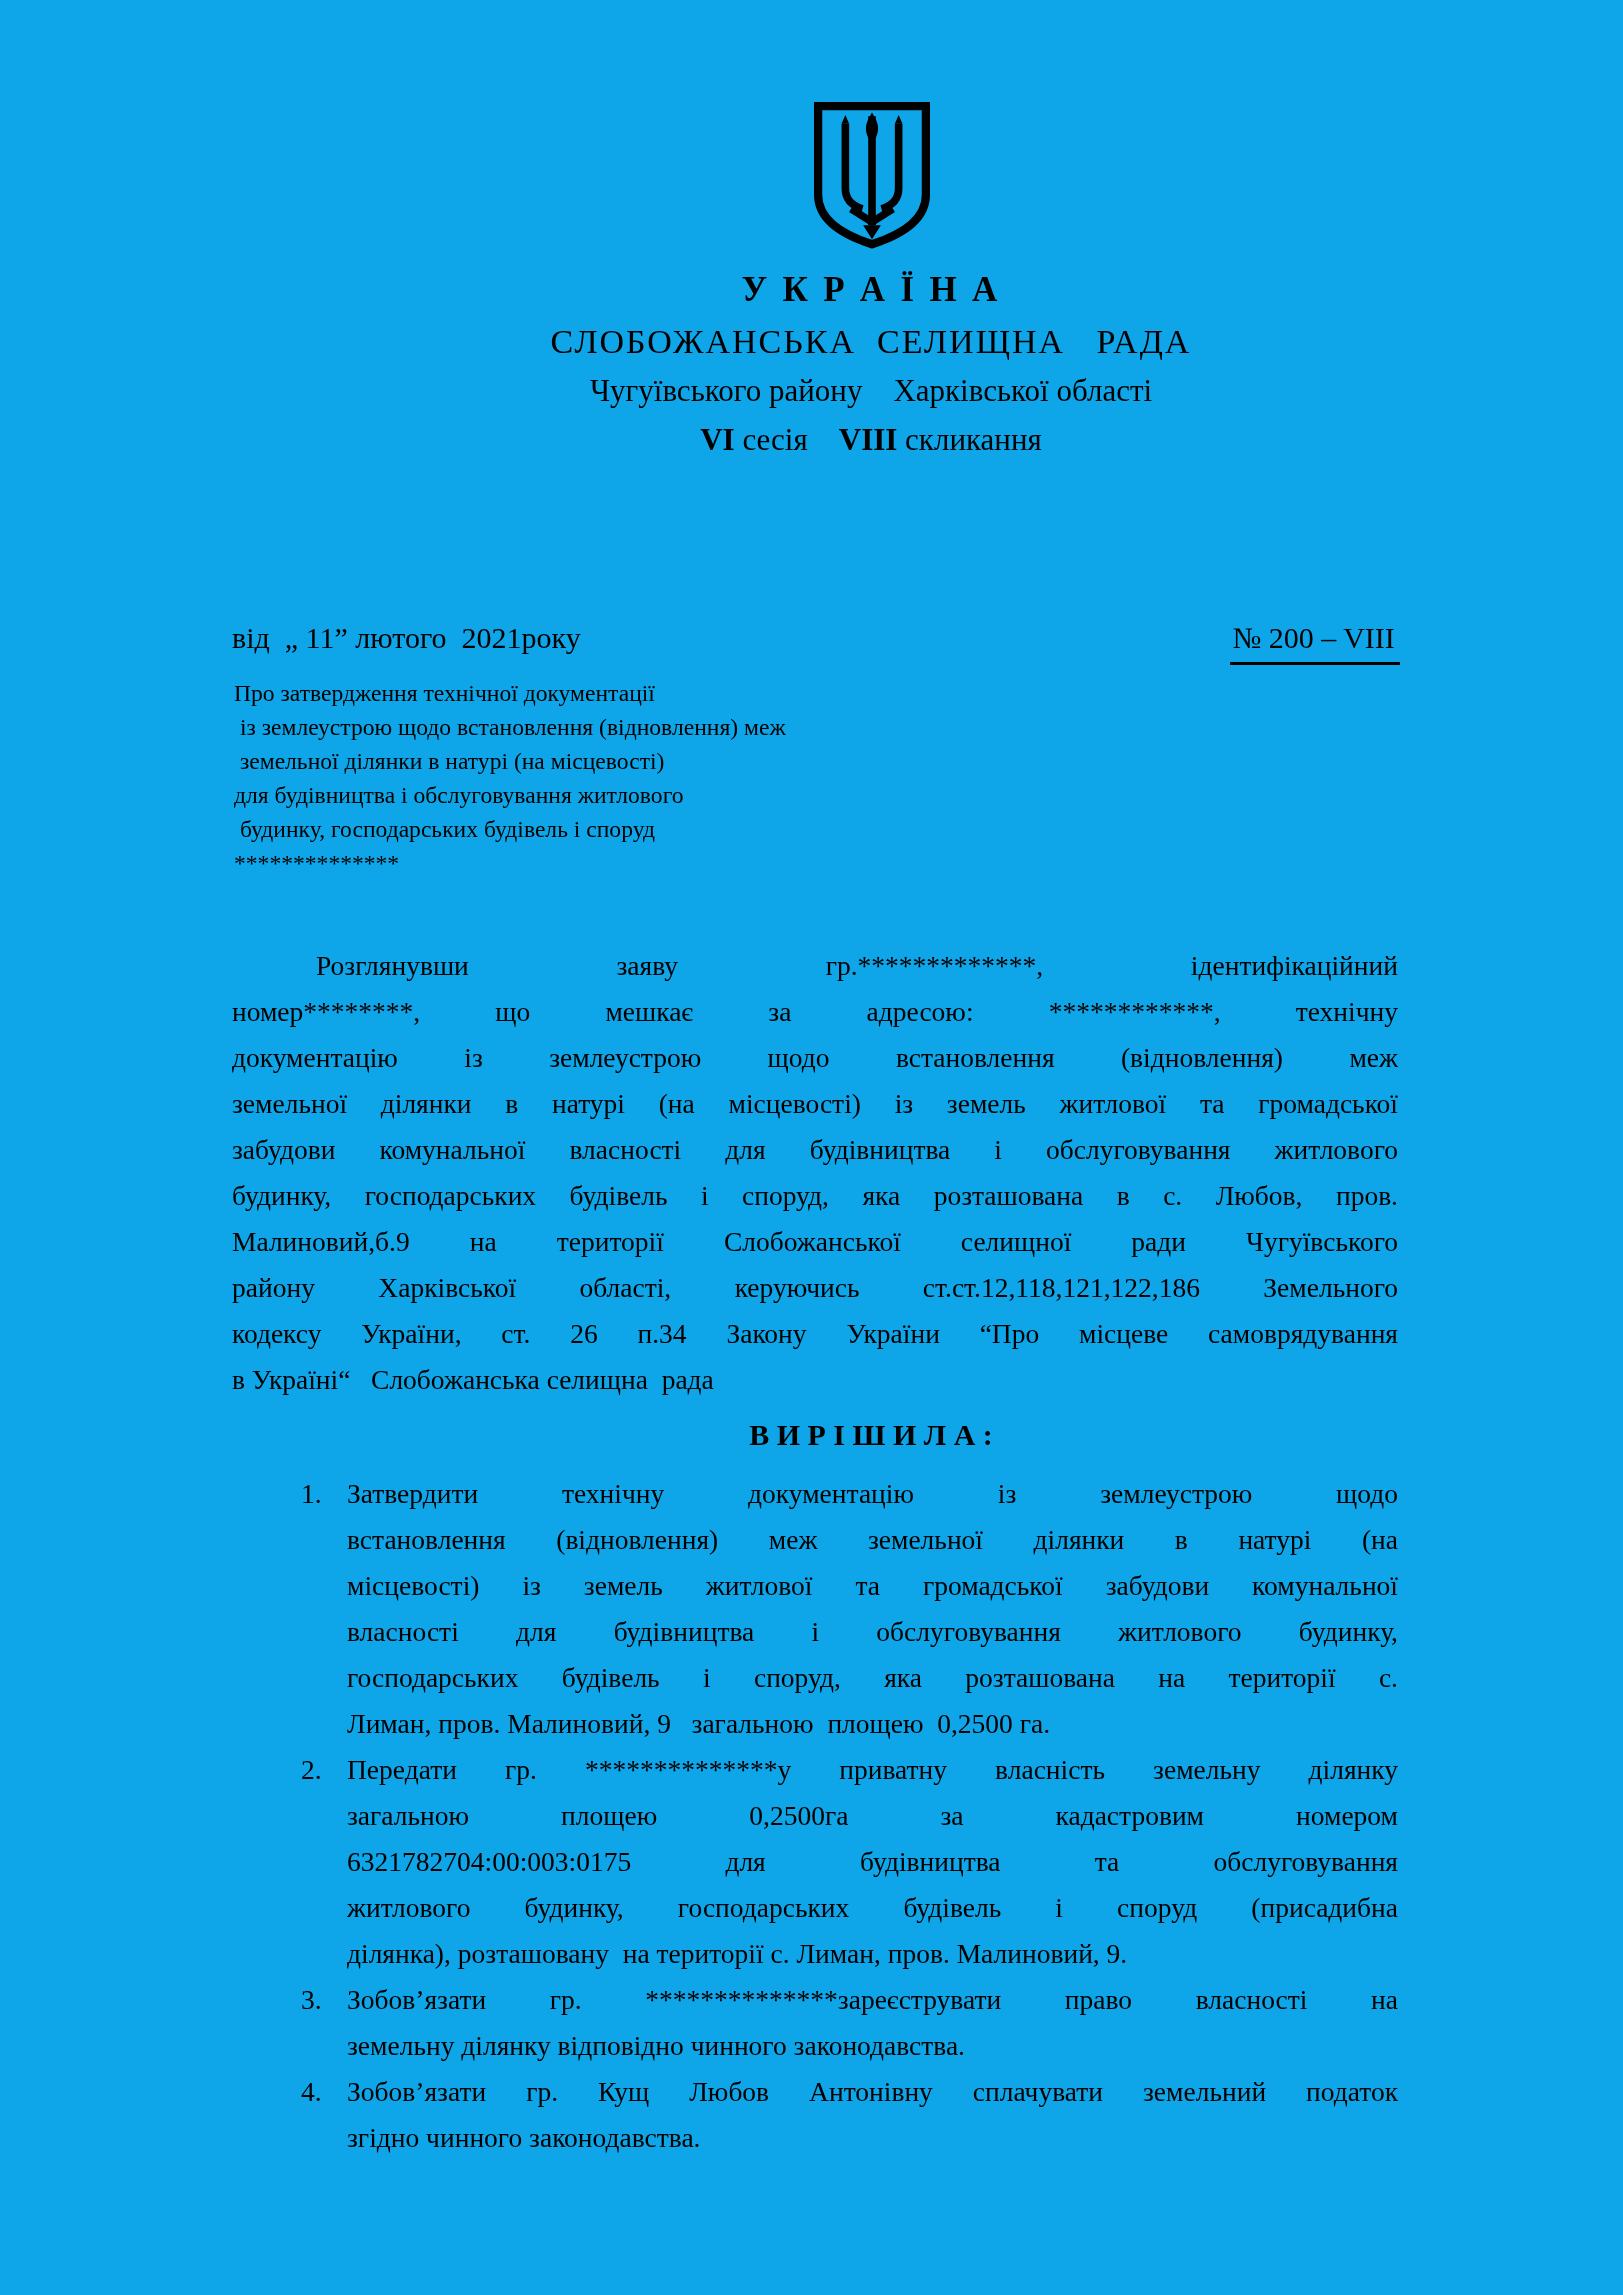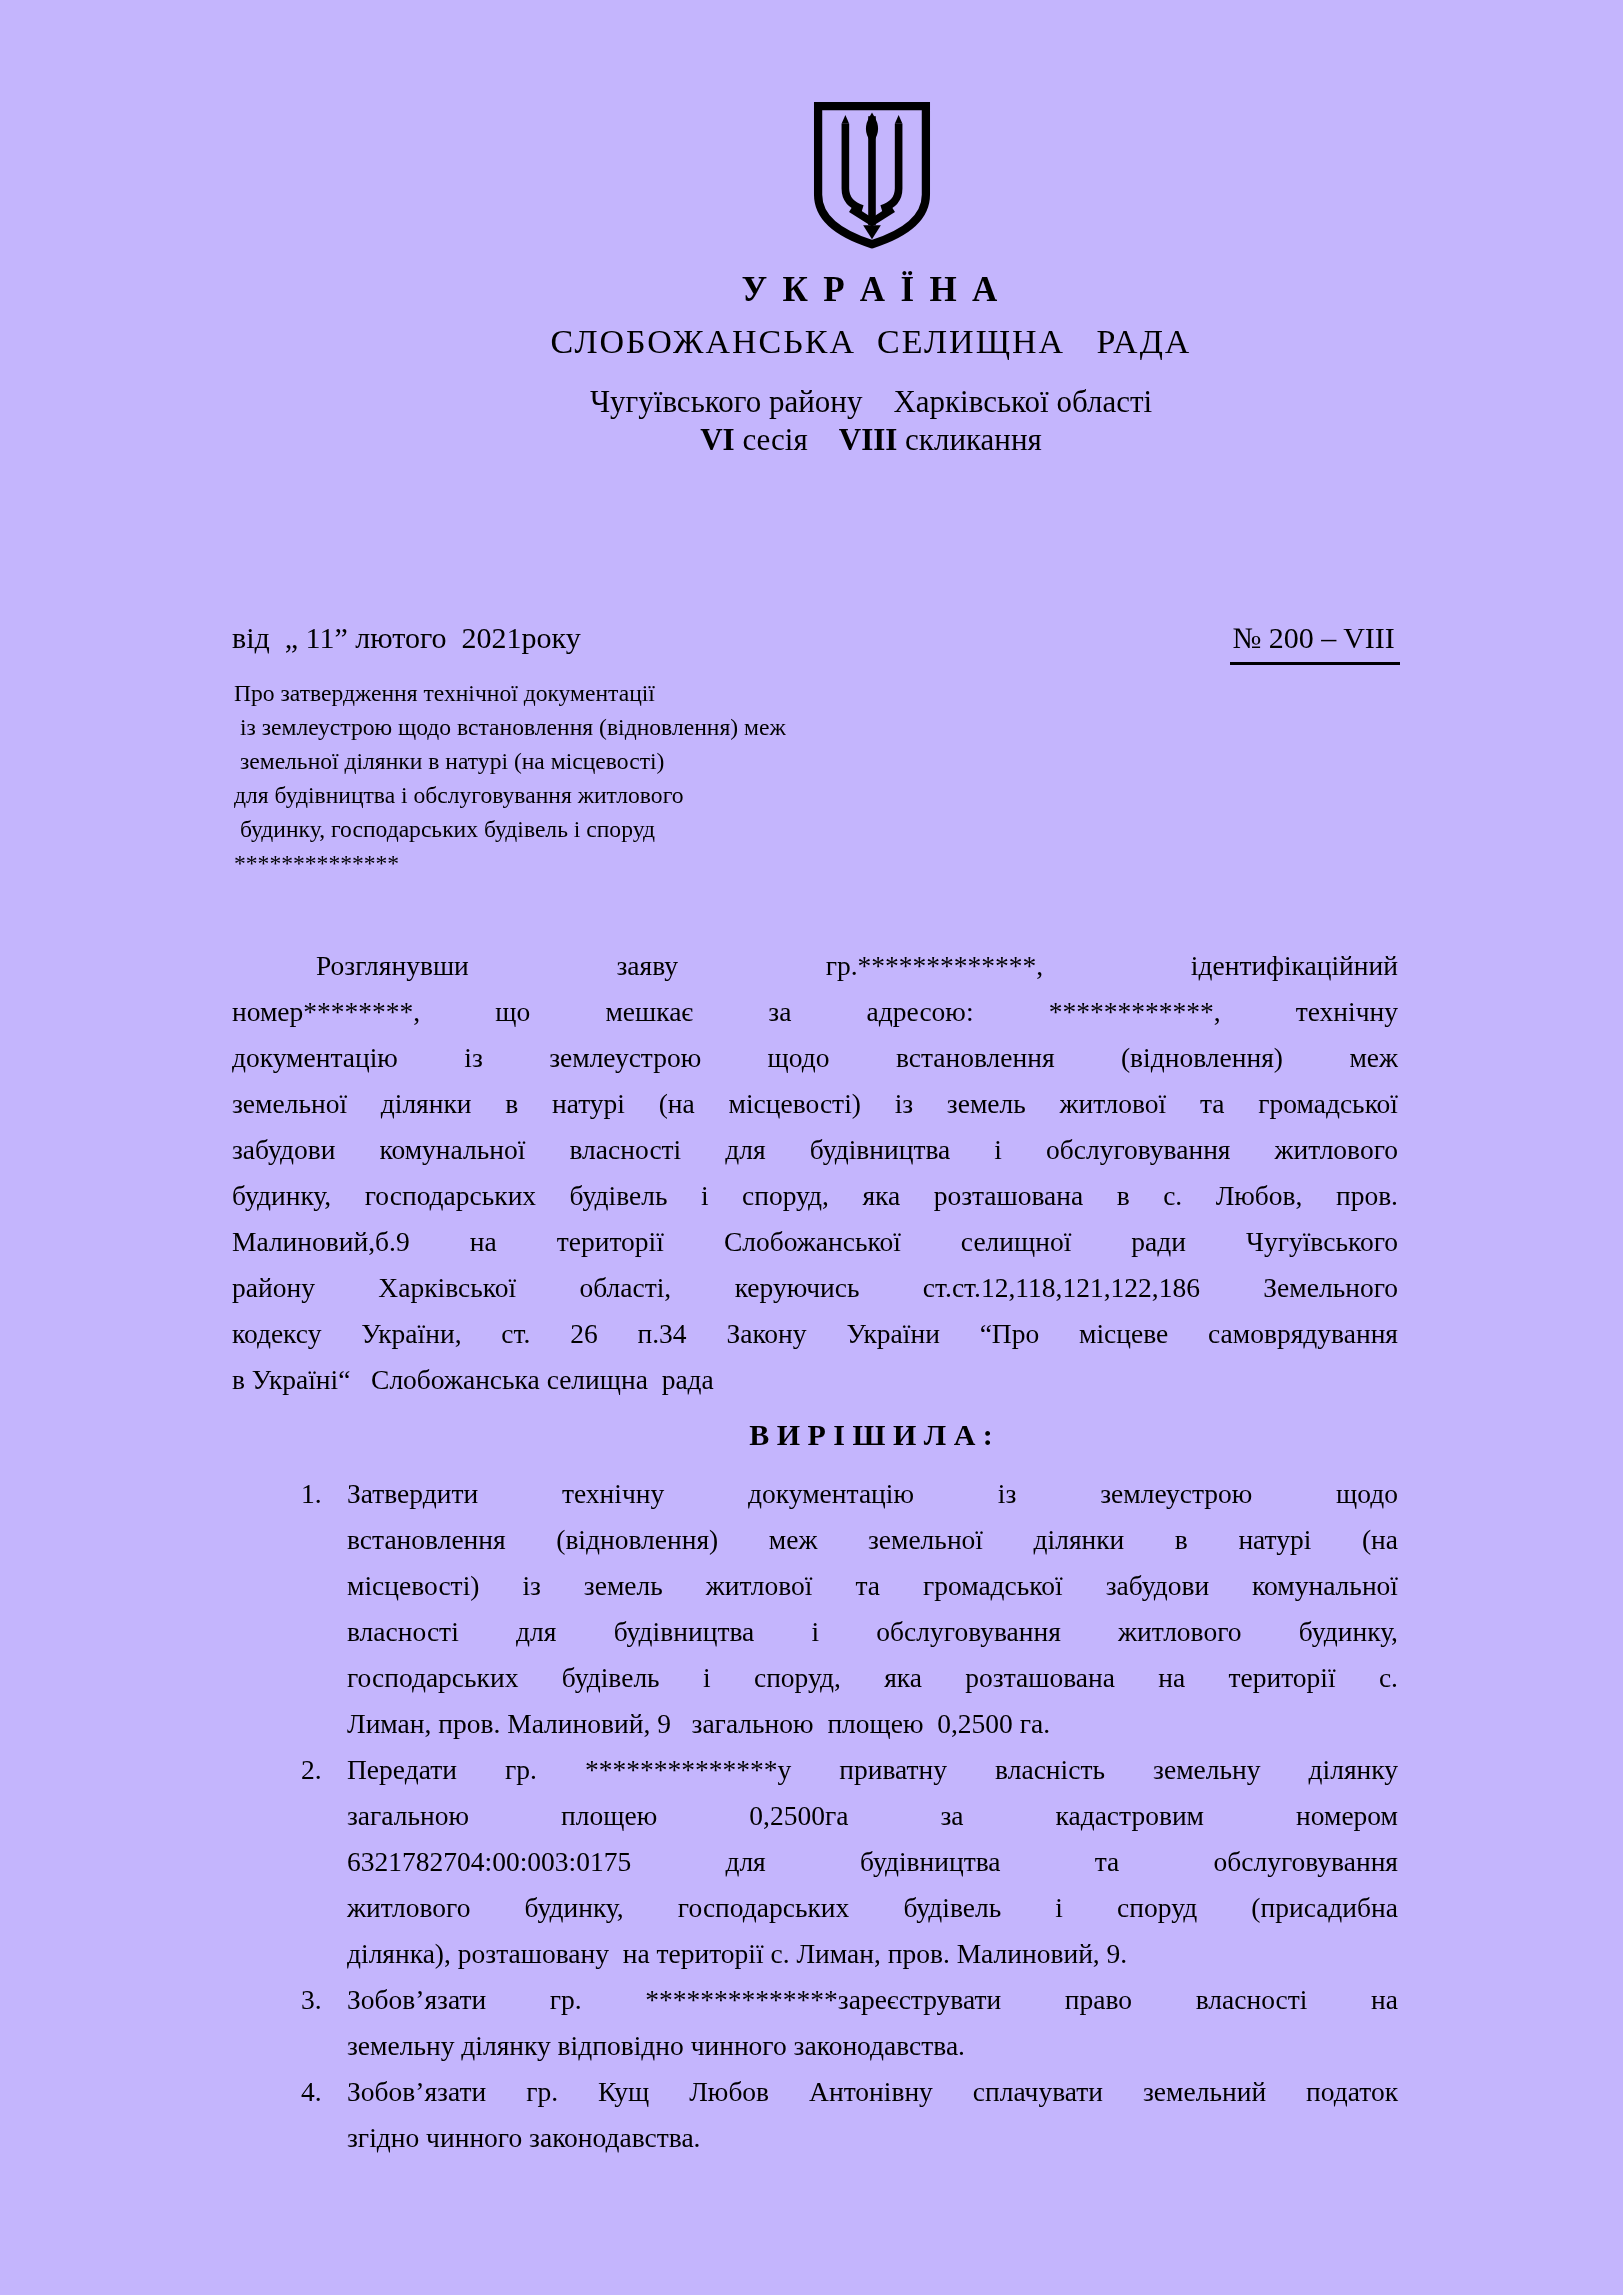--- a/index.html
+++ b/index.html
@@ -1,31 +1,31 @@
 <!DOCTYPE html>
 <html style="font-size:10.5px"><head>
 <meta charset="utf-8">
 <style>
   html,body{margin:0;padding:0;background:#e8e8e8;}
   .page{
     position:relative;
     width:1623px;height:2295px;
     margin:0 auto;
-    background:#c4b5fd;
+    background:#0ea5e9;
     color:#000;
     font-family:"Liberation Serif","DejaVu Serif",serif;
     overflow:hidden;
   }
 
   
   .hline{position:absolute;left:285px;width:1172px;text-align:center;white-space:pre;}
   .emblem{position:absolute;left:810px;top:101px;width:124px;height:149px;}
   .country{top:270px;font-size:35px;font-weight:bold;letter-spacing:3.3px;}
   .council{top:323px;font-size:34px;letter-spacing:2px;}
-  .region{top:373px;font-size:31px;margin-top:11px;}
+  .region{top:373px;font-size:31px;}
   .session{top:422px;font-size:31px;}
   .session b{font-weight:bold;text-align:center;}
   .doctitle{top:505px;font-size:38px;font-weight:bold;letter-spacing:2px;}
 
   
   .meta-row{
     position:absolute;left:232px;top:621px;width:1168px;
     display:flex;justify-content:space-between;align-items:flex-start;
     font-size:30px;
   }

